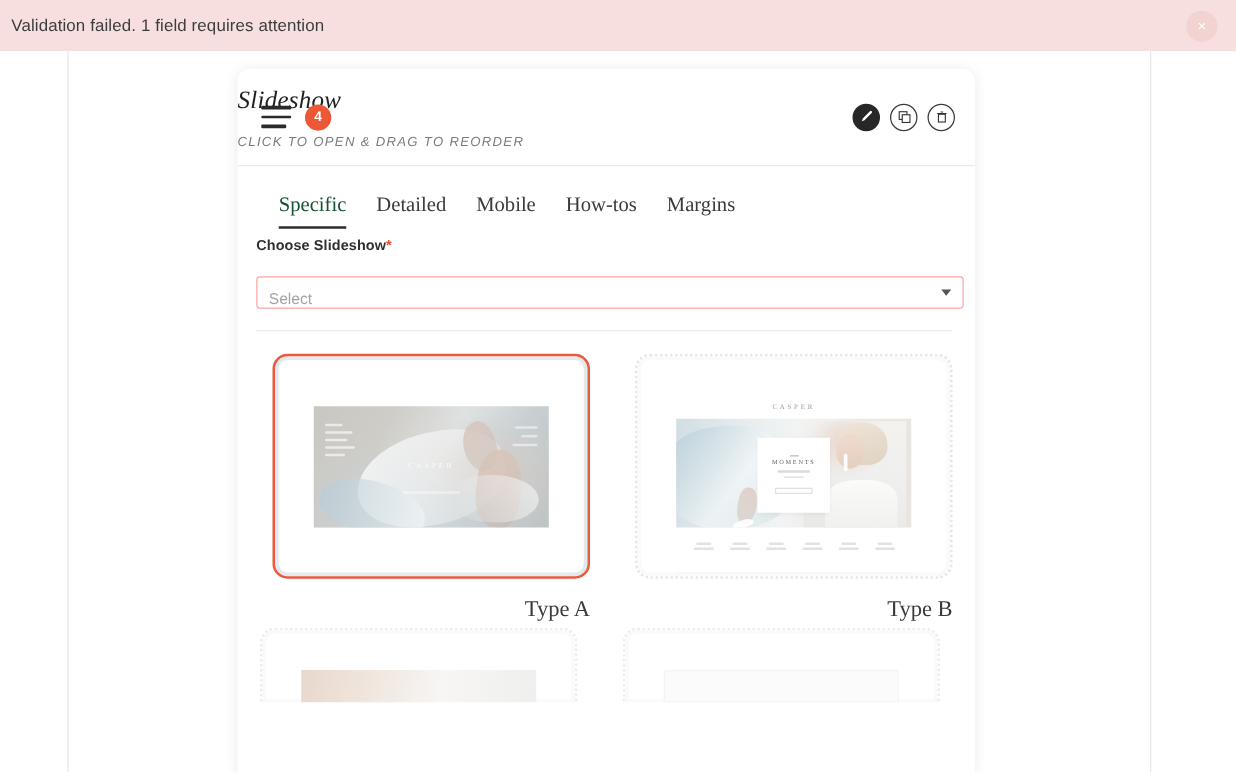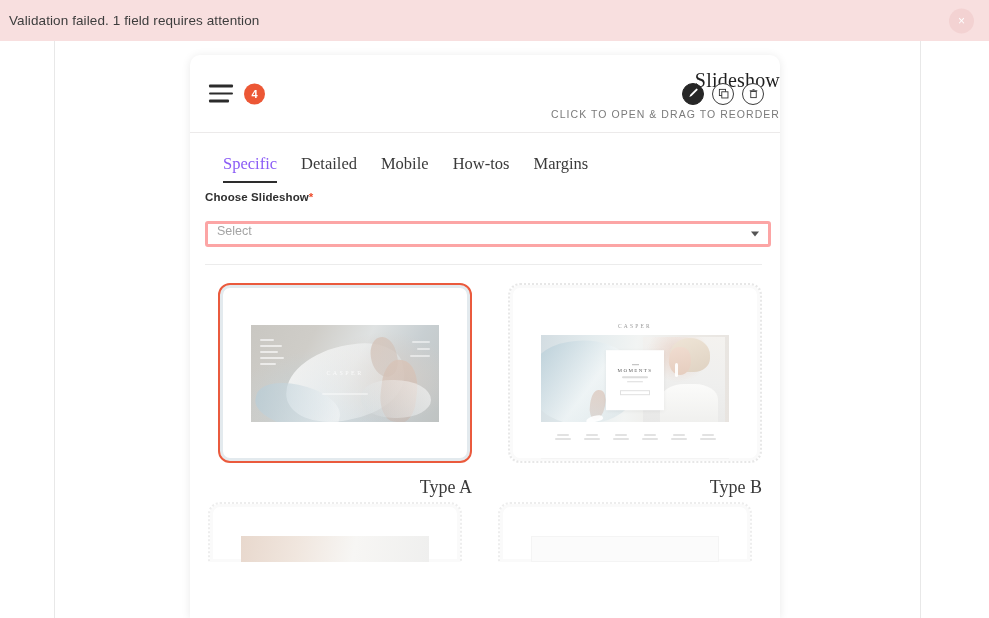--- a/index.html
+++ b/index.html
@@ -55,21 +55,21 @@
   .hamburger i { display:block; height:2.5px; background:#2b2b2b; border-radius:1px; }
   .hamburger i:nth-child(1){ width:24px; }
   .hamburger i:nth-child(2){ width:24px; }
   .hamburger i:nth-child(3){ width:20px; }
   .badge {
     width:21px; height:21px; border-radius:50%;
     background:#ec5735; color:#fff;
     font-size:11px; font-weight:700;
     display:flex; align-items:center; justify-content:center;
   }
-  .header-center { width:100%; text-align:right; }
+  .header-center { width:100%; text-align:left;font-style:italic; }
   .panel-title {
     font-family:"Liberation Serif", serif;
     font-size:20px; color:#1f1f1f; letter-spacing:0.2px; line-height:1.25;
   }
   .panel-subtitle {
     margin-top:15px;
     font-size:10.5px; color:#7b7b7b; letter-spacing:1.05px;
     font-family:"Liberation Sans", sans-serif;
   }
   .header-actions { position:absolute; right:16px; top:50%; transform:translateY(-50%); display:flex; gap:8px; }
@@ -86,21 +86,21 @@
     display:flex; align-items:flex-end; gap:24px;
     padding:22px 0 0 33px; height:50px;
   }
   .tab {
     font-family:"Liberation Serif", serif;
     font-size:16.5px; color:#3a3a3a;
     padding-bottom:7px; cursor:pointer;
     border-bottom:2px solid transparent;
     white-space:nowrap;
   }
-  .tab.active { color:#8b5cf6; border-bottom-color:#2d2d2d; }
+  .tab.active { color:#14532d; border-bottom-color:#2d2d2d; }
 
   
   .field-block { padding:8px 18px 0 15px; }
   .field-label {
     font-size:11.5px; font-weight:700; color:#2f2f2f; letter-spacing:0.1px;
     padding-left:0px;
   }
   .field-label .req { color:#ee4b2b; font-weight:700; }
 
   .tooltip-wrap { position:relative; margin-top:11px; padding-left:0px; }
@@ -112,22 +112,22 @@
   .tooltip-arrow {
     position:absolute; left:17px; bottom:-7px;
     width:0; height:0;
     border-left:7px solid transparent; border-right:7px solid transparent;
     border-top:8px solid #f2584a;
   }
 
   .select-row { margin-top:18px; }
   .select {
     position:relative; width:566px; height:26px;
-    border:3px solid #fca5a5; border-radius:3px; background:#fff;
-    display:flex; align-items:flex-start;
+    border:1px solid #fca5a5; border-radius:3px; background:#fff;
+    display:flex; align-items:flex-end;
     font-size:12.5px; color:#a4a4a4; padding-left:9px; cursor:pointer;
   }
   .select .caret {
     position:absolute; right:9px; top:50%; transform:translateY(-50%);
     width:0;height:0;border-left:4.5px solid transparent;border-right:4.5px solid transparent;border-top:5px solid #555;
   }
   .field-divider { margin-top:17px; height:1px; background:#ececec; width:100%; }
 
   
   .cards {

